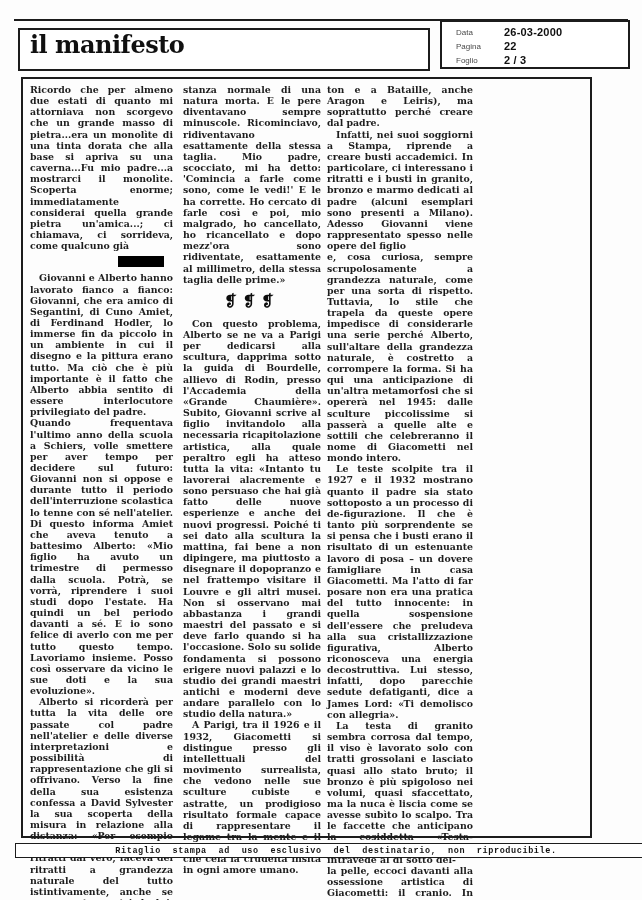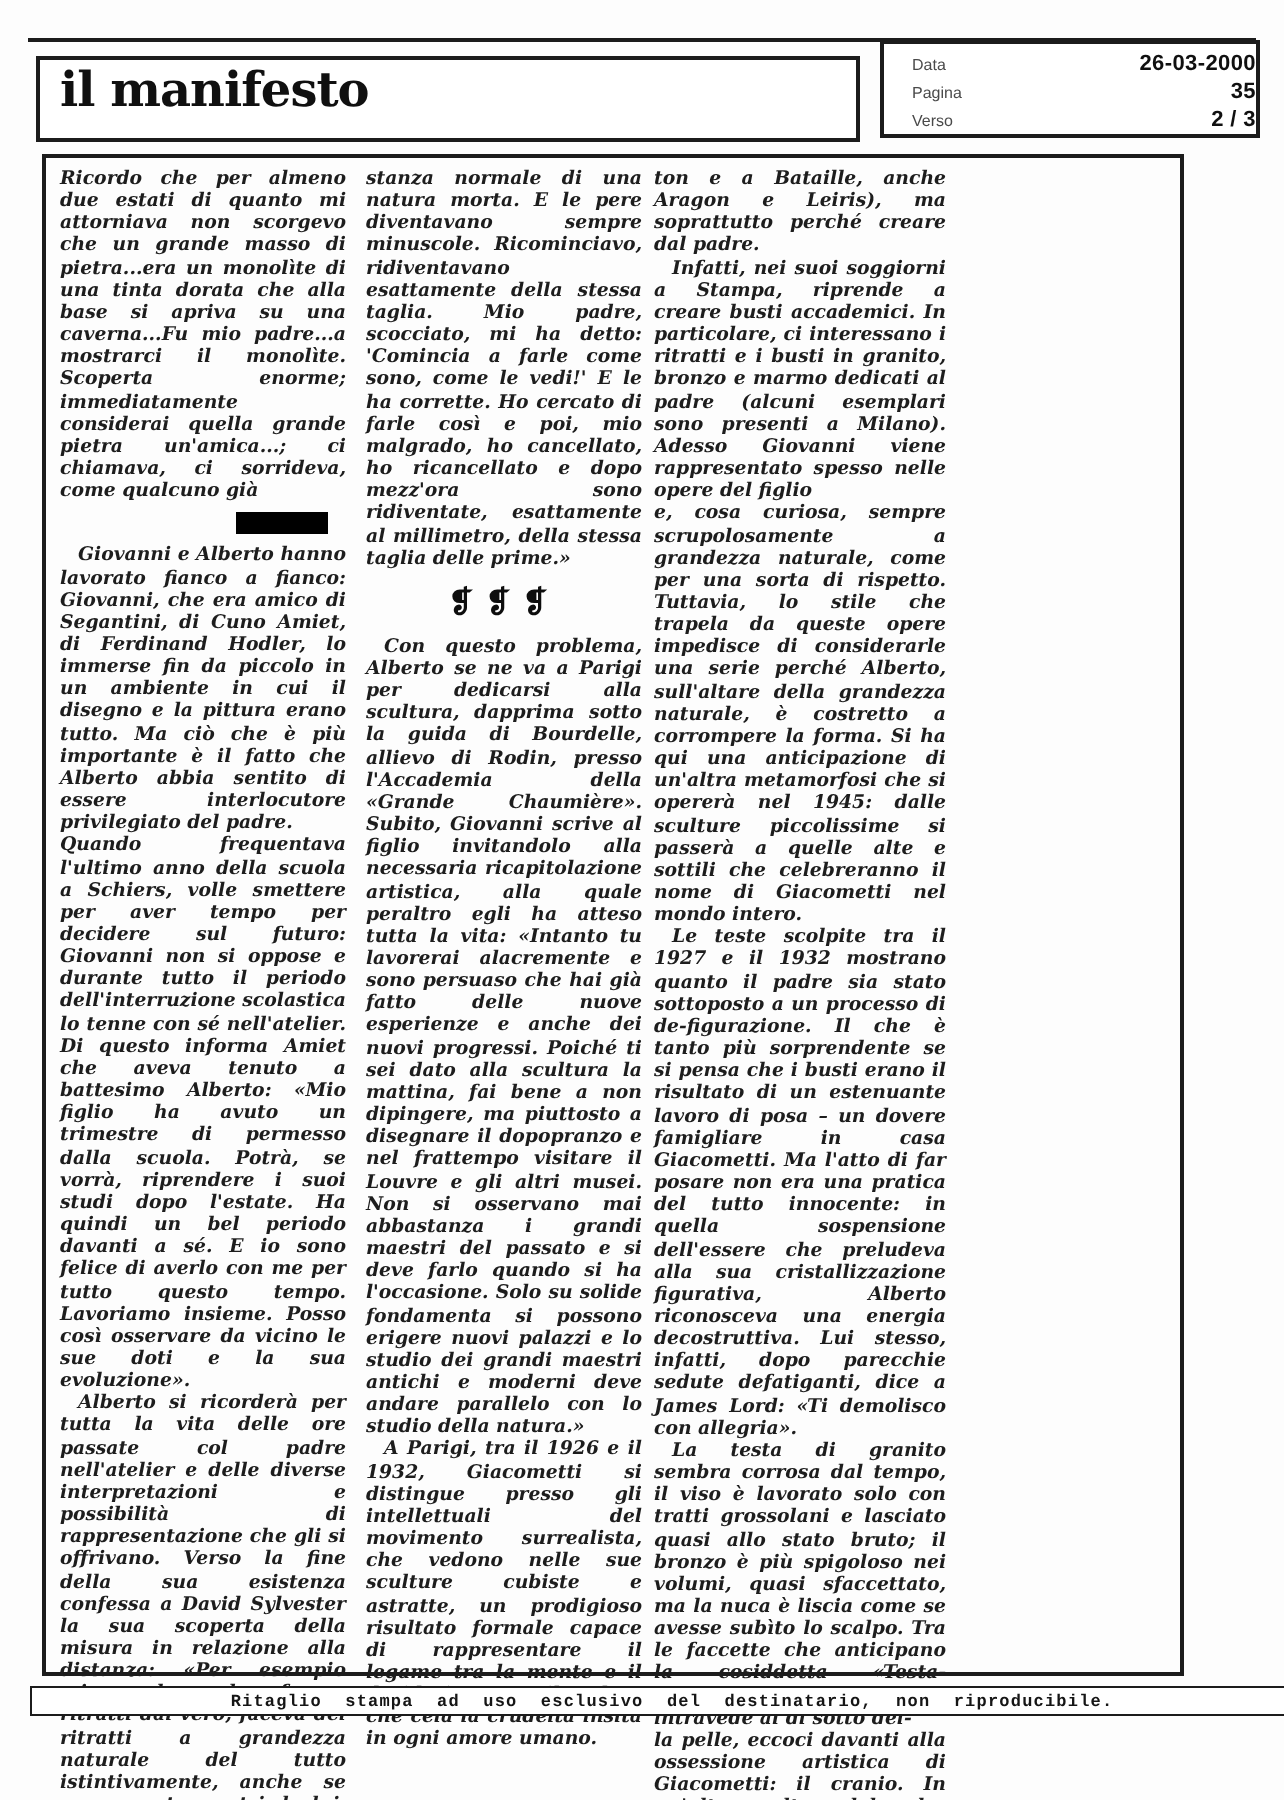--- a/index.html
+++ b/index.html
@@ -17,38 +17,38 @@
   }
   .masthead {
     font-family:"DejaVu Serif", serif; font-weight:bold; font-size:24px;
     letter-spacing:-0.5px; margin-left:10px; color:#101010;
   }
   .meta-box {
     position:absolute; left:440px; top:20px; width:190px; height:49px;
     border:2px solid #1c1c1c; box-sizing:border-box; background:#fff;
     padding:3px 0 0 14px;
   }
-  .meta-row { display:flex; height:14px; align-items:center;justify-content:space-between; }
+  .meta-row { display:flex; height:14px; align-items:center; }
   .meta-label { width:48px; font-family:"Liberation Sans", sans-serif; font-size:8px; color:#4a4a4a; }
   .meta-value { font-family:"Liberation Sans", sans-serif; font-size:11px; font-weight:bold; color:#101010; letter-spacing:0.2px; }
 
   
   .article-frame {
     position:absolute; left:21px; top:77px; width:571px; height:761px;
     border:2px solid #1c1c1c; box-sizing:border-box; background:#fdfdfd;
   }
   .col {
     position:absolute; top:5px; text-align:justify; color:#1d1d1d;
     font-size:9.4px; line-height:11.15px; font-weight:bold;
     -webkit-hyphens:auto; hyphens:auto;
   }
   .col-1 { left:7px;   width:143px; }
   .col-2 { left:160px; width:138px; }
   .col-3 { left:304px; width:146px; }
-  .col p { margin:0;font-style:italic; }
+  .col p { margin:0; }
   .col p.ind { text-indent:9px; }
   .col p.gap { }
   .redaction { width:46px; height:11px; background:#000; margin:5px 0 5px 88px; }
   .ornament {
     text-align:center; font-size:15px; font-weight:bold; letter-spacing:6px;
     height:18px; line-height:18px; margin:7px 0 8px 0; color:#0d0d0d;
   }
 
   
   .footer-strip {
@@ -73,24 +73,24 @@
     <span class="masthead">il manifesto</span>
   </div>
 
   <div class="meta-box">
     <div class="meta-row">
       <span class="meta-label">Data</span>
       <span class="meta-value">26-03-2000</span>
     </div>
     <div class="meta-row">
       <span class="meta-label">Pagina</span>
-      <span class="meta-value">35</span>
+      <span class="meta-value">22</span>
     </div>
     <div class="meta-row">
-      <span class="meta-label">Verso</span>
+      <span class="meta-label">Foglio</span>
       <span class="meta-value">2 / 3</span>
     </div>
   </div>
 
   <div class="article-frame">
 
     <div class="col col-1">
       <p>Ricordo che per almeno due estati di quanto mi attorniava non scorgevo che un grande masso di pietra...era un monolìte di una tinta dorata che alla base si apriva su una caverna...Fu mio padre...a mostrarci il monolìte. Scoperta enorme; immediatamente considerai quella grande pietra un'amica...; ci chiamava, ci sorrideva, come qualcuno già</p>
       <div class="redaction"></div>
       <p class="ind">Giovanni e Alberto hanno lavorato fianco a fianco: Giovanni, che era amico di Segantini, di Cuno Amiet, di Ferdinand Hodler, lo immerse fin da piccolo in un ambiente in cui il disegno e la pittura erano tutto. Ma ciò che è più importante è il fatto che Alberto abbia sentito di essere interlocutore privilegiato del padre.</p>

